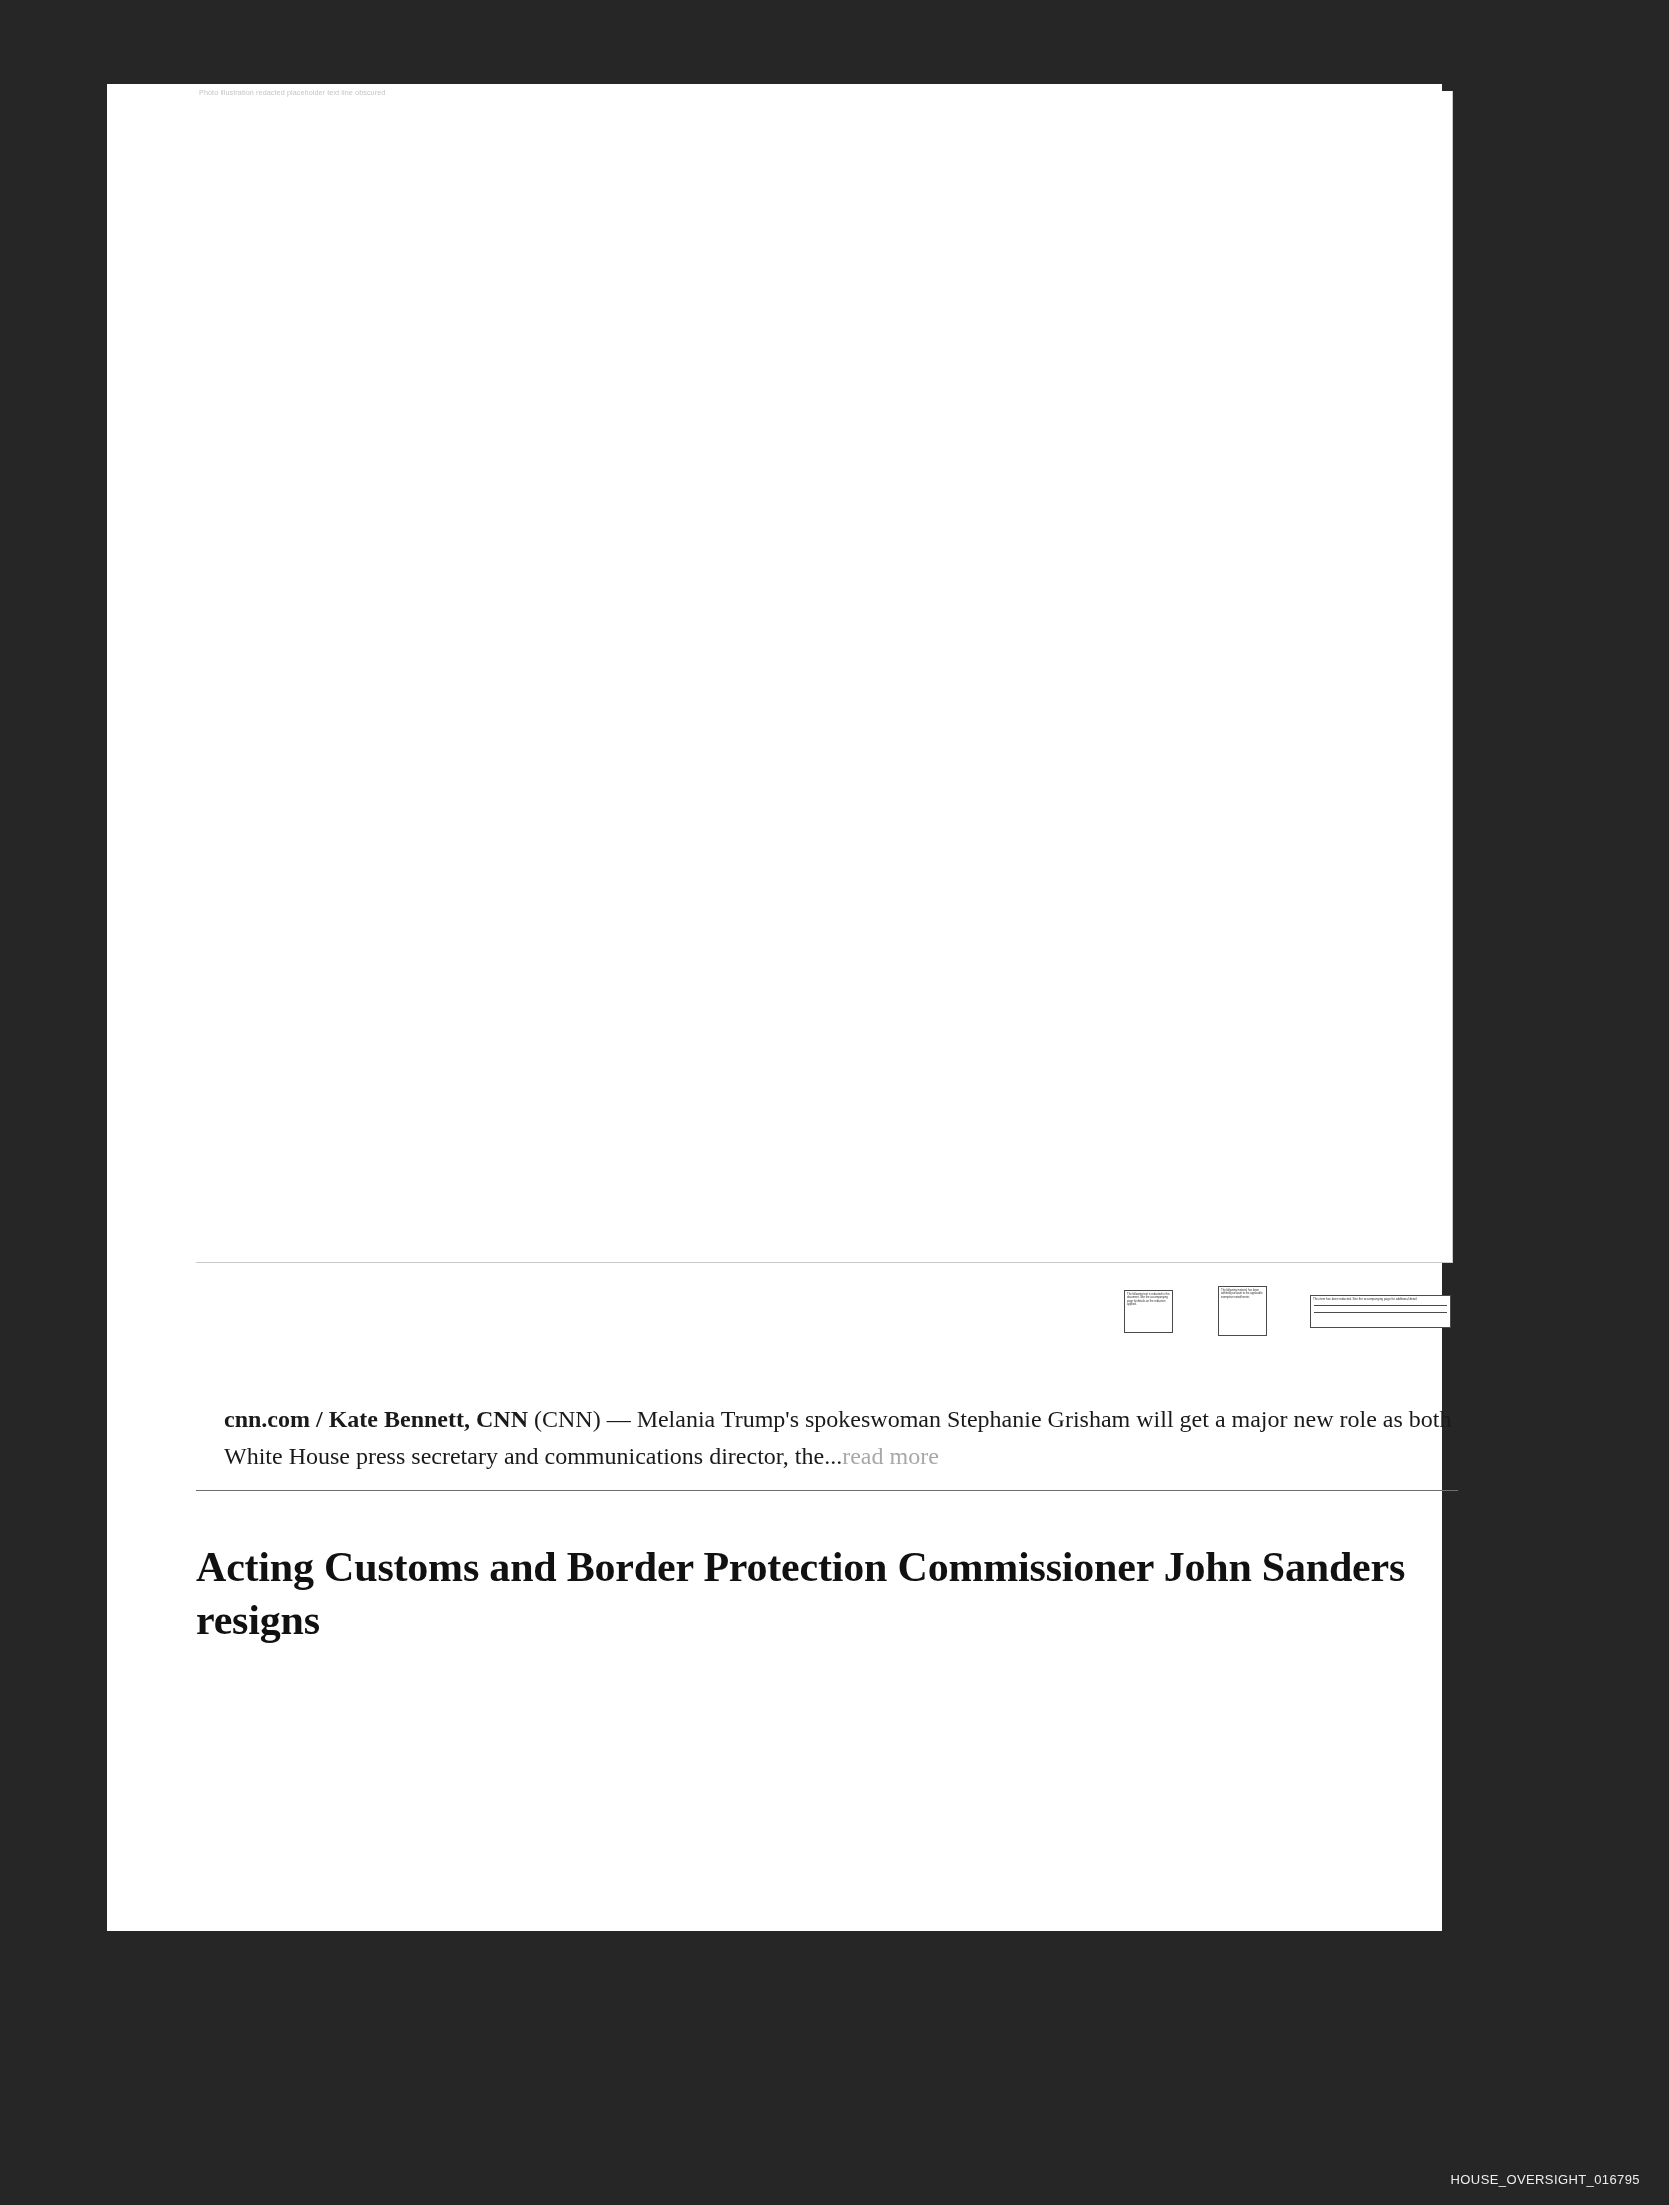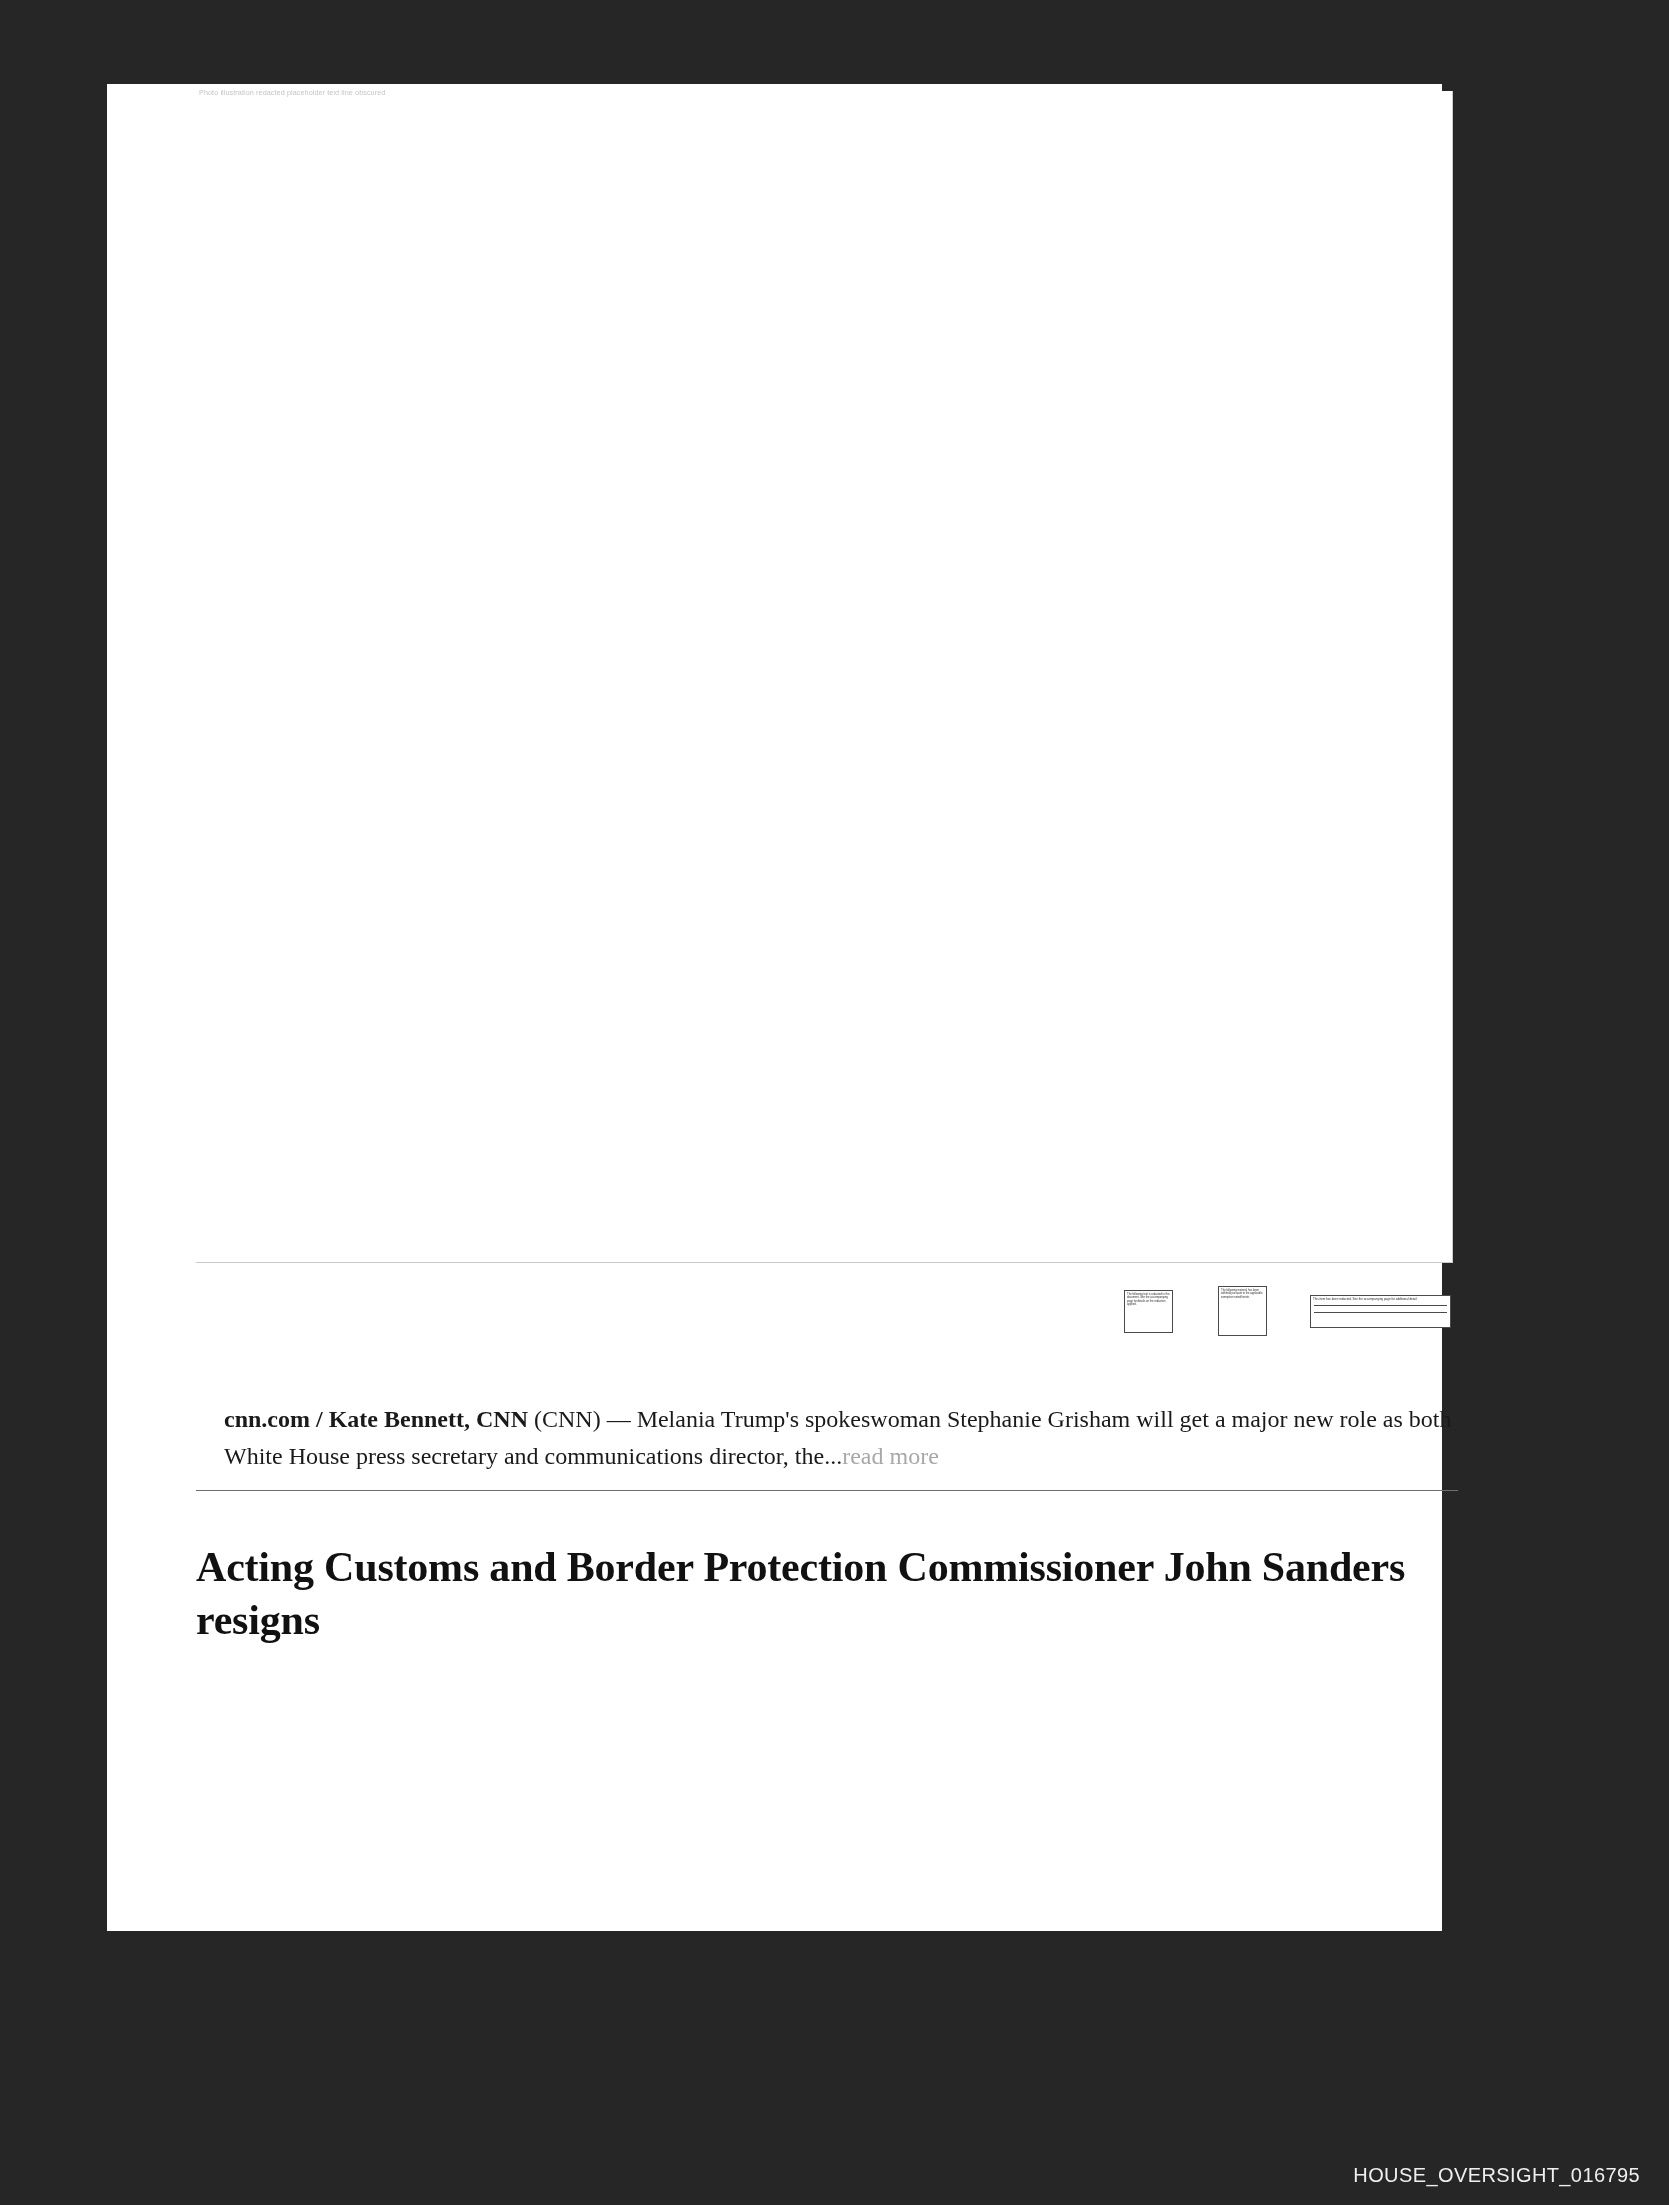--- a/index.html
+++ b/index.html
@@ -141,21 +141,21 @@
     margin-top: 7px;
   }
 
   
   .bates {
     position: absolute;
     right: 29px;
     bottom: 18.3px;
     color: #efefef;
     font-family: "Liberation Sans", sans-serif;
-    font-size: 20px;
+    font-size: 13px;
     letter-spacing: 0.4px;
   }
 </style>
 </head>
 <body>
 
 <div class="page-sheet">
 
   <div class="article-figure"></div>
 

